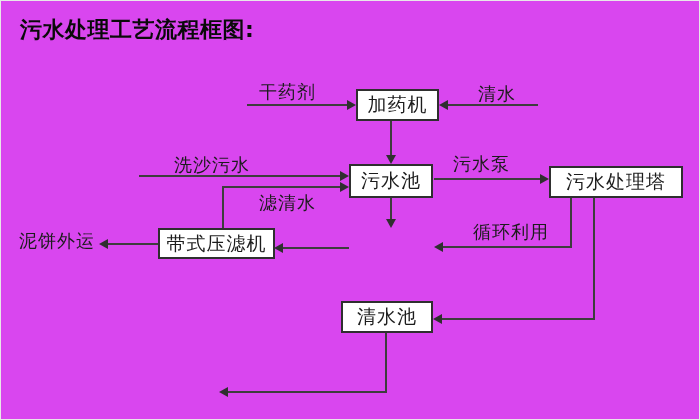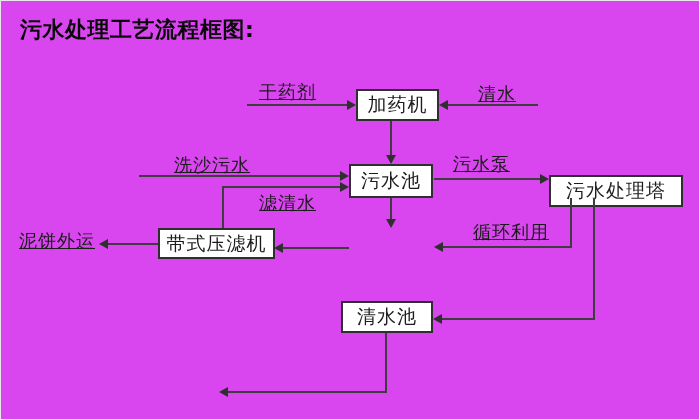--- a/index.html
+++ b/index.html
@@ -36,39 +36,38 @@
     letter-spacing: 1px;
     white-space: nowrap;
     color: #1c1c1c;
   }
   .lbl {
     position: absolute;
     font-size: 18px;
     letter-spacing: 1px;
     white-space: nowrap;
     color: #1c1c1c;
-    text-decoration: underline;
   }
   .hl { position: absolute; height: 2px; background: #3d3d3d; }
   .vl { position: absolute; width: 2px; background: #3d3d3d; }
   .ar, .al, .ad { position: absolute; width: 0; height: 0; }
   .ar { border-left: 9px solid #2f2f2f; border-top: 5px solid transparent; border-bottom: 5px solid transparent; }
   .al { border-right: 9px solid #2f2f2f; border-top: 5px solid transparent; border-bottom: 5px solid transparent; }
   .ad { border-top: 9px solid #2f2f2f; border-left: 5px solid transparent; border-right: 5px solid transparent; }
 </style>
 </head>
 <body>
 
 <div class="stage">
 
   <div class="title">污水处理工艺流程框图:</div>
 
   <div class="box" style="left:348px;top:163px;width:84px;height:34px">污水池</div>
   <div class="box" style="left:355px;top:88px;width:83px;height:32px">加药机</div>
-  <div class="box" style="left:548px;top:174px;width:134px;height:32px">污水处理塔</div>
+  <div class="box" style="left:548px;top:165px;width:134px;height:32px">污水处理塔</div>
   <div class="box" style="left:157px;top:227px;width:117px;height:31px">带式压滤机</div>
   <div class="box" style="left:340px;top:300px;width:92px;height:32px">清水池</div>
 
   <div class="lbl" style="left:258px;top:79px">干药剂</div>
   <div class="lbl" style="left:477px;top:81px">清水</div>
   <div class="lbl" style="left:173px;top:152px">洗沙污水</div>
   <div class="lbl" style="left:452px;top:151px">污水泵</div>
   <div class="lbl" style="left:258px;top:190px">滤清水</div>
   <div class="lbl" style="left:18px;top:228px">泥饼外运</div>
   <div class="lbl" style="left:472px;top:219px">循环利用</div>

